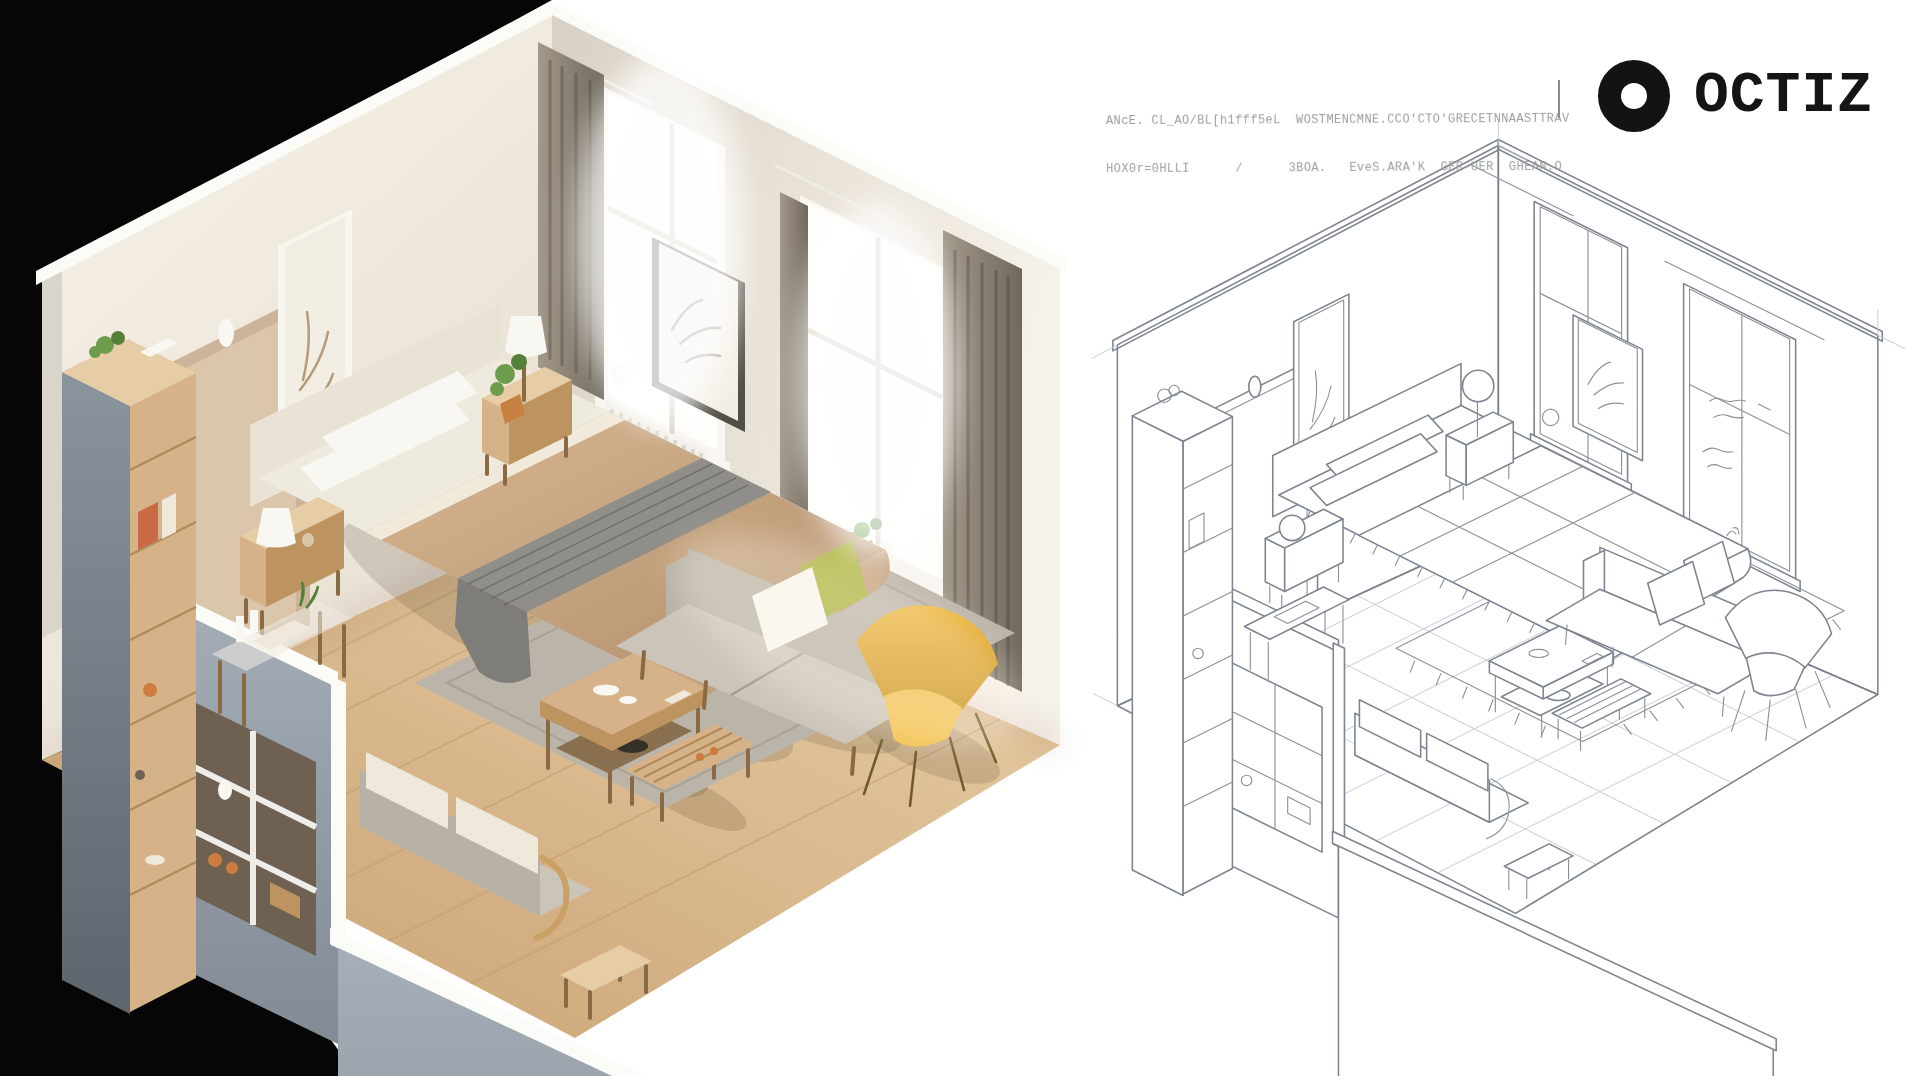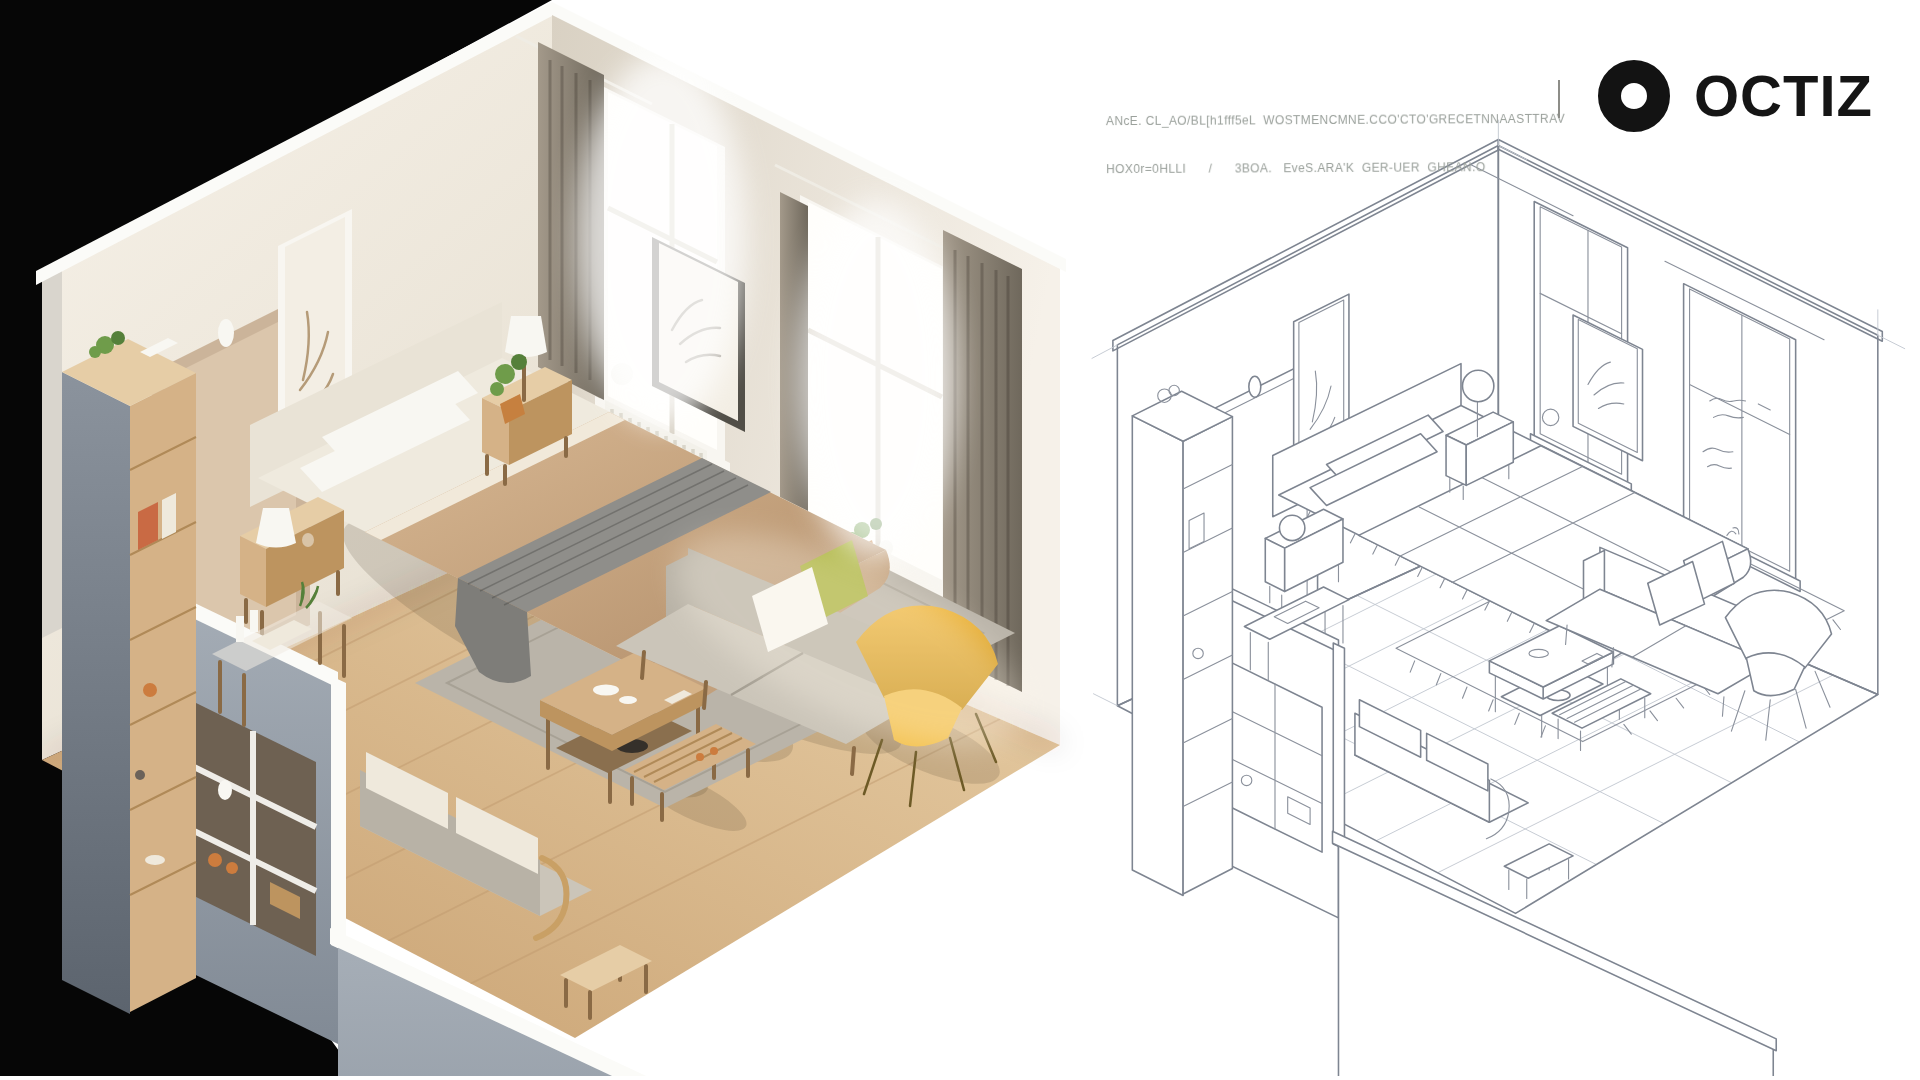--- a/index.html
+++ b/index.html
@@ -1,17 +1,17 @@
 <!DOCTYPE html>
 <html><head>
 <meta charset="utf-8">
 <style>
   html,body{margin:0;padding:0;background:#fff;}
   .stage{position:relative;width:1920px;height:1076px;overflow:hidden;background:#ffffff;
-         font-family:Liberation Sans, sans-serif;}
+         font-family:Liberation Mono, monospace;}
   .scene{position:absolute;left:0;top:0;width:1920px;height:1080px;display:block;}
 
   
   .annotation{position:absolute;left:1106px;top:80px;width:440px;color:#9aa09b;
     font-size:12px;line-height:16px;letter-spacing:.4px;white-space:pre;
     filter:blur(.35px);transform:rotate(-.3deg);}
   .divider{position:absolute;left:1558px;top:80px;width:2px;height:38px;background:#8d8d88;}
   .logo{position:absolute;left:1598px;top:60px;display:flex;align-items:center;gap:24px;}
   .donut{width:72px;height:72px;border-radius:50%;border:23px solid #131313;background:#fff;box-sizing:border-box;}
   .brand{font-size:58px;font-weight:800;color:#151515;letter-spacing:1px;line-height:72px;}

